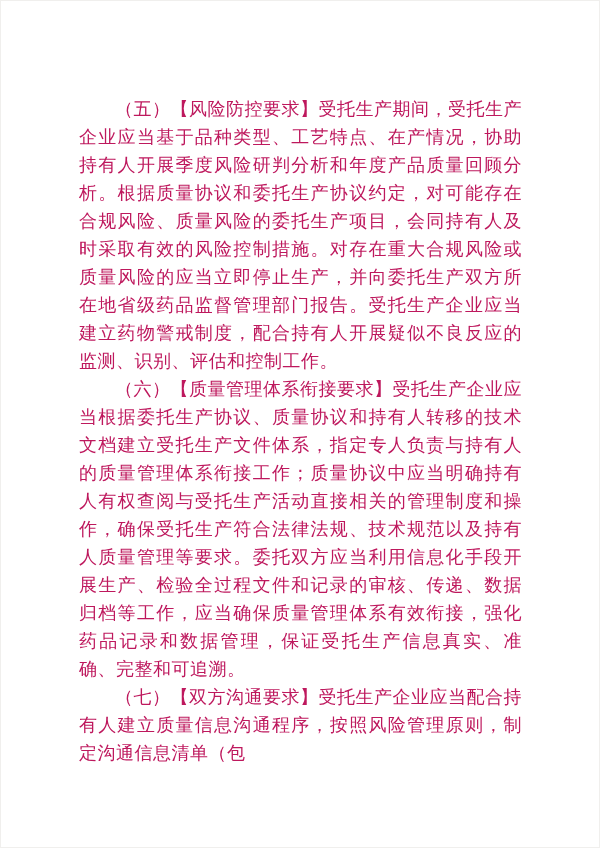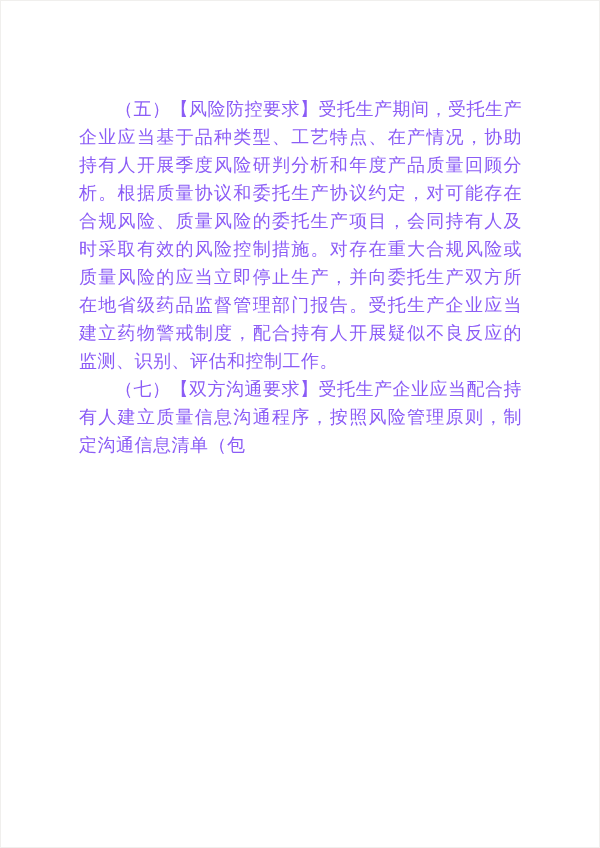--- a/index.html
+++ b/index.html
@@ -18,29 +18,30 @@
     width: 600px;
     height: 848px;
     background: #ffffff;
     border: 1px solid #f0efed;
     padding: 94px 77px 0 78px;
   }
   .doc-body p {
     margin: 0;
     font-size: 18px;
     line-height: 28px;
-    color: #8b5cf6;
+    color: #be185d;
     text-align: justify;
     text-justify: inter-ideograph;
     text-indent: 2em;
     letter-spacing: 0.5px;
     word-break: break-all;
   }
 </style>
 </head>
 <body>
 
 <div class="page">
   <div class="doc-body">
     <p>（五）【风险防控要求】受托生产期间，受托生产企业应当基于品种类型、工艺特点、在产情况，协助持有人开展季度风险研判分析和年度产品质量回顾分析。根据质量协议和委托生产协议约定，对可能存在合规风险、质量风险的委托生产项目，会同持有人及时采取有效的风险控制措施。对存在重大合规风险或质量风险的应当立即停止生产，并向委托生产双方所在地省级药品监督管理部门报告。受托生产企业应当建立药物警戒制度，配合持有人开展疑似不良反应的监测、识别、评估和控制工作。</p>
+    <p>（六）【质量管理体系衔接要求】受托生产企业应当根据委托生产协议、质量协议和持有人转移的技术文档建立受托生产文件体系，指定专人负责与持有人的质量管理体系衔接工作；质量协议中应当明确持有人有权查阅与受托生产活动直接相关的管理制度和操作，确保受托生产符合法律法规、技术规范以及持有人质量管理等要求。委托双方应当利用信息化手段开展生产、检验全过程文件和记录的审核、传递、数据归档等工作，应当确保质量管理体系有效衔接，强化药品记录和数据管理，保证受托生产信息真实、准确、完整和可追溯。</p>
     <p>（七）【双方沟通要求】受托生产企业应当配合持有人建立质量信息沟通程序，按照风险管理原则，制定沟通信息清单（包</p>
   </div>
 </div>
 
 </body></html>

